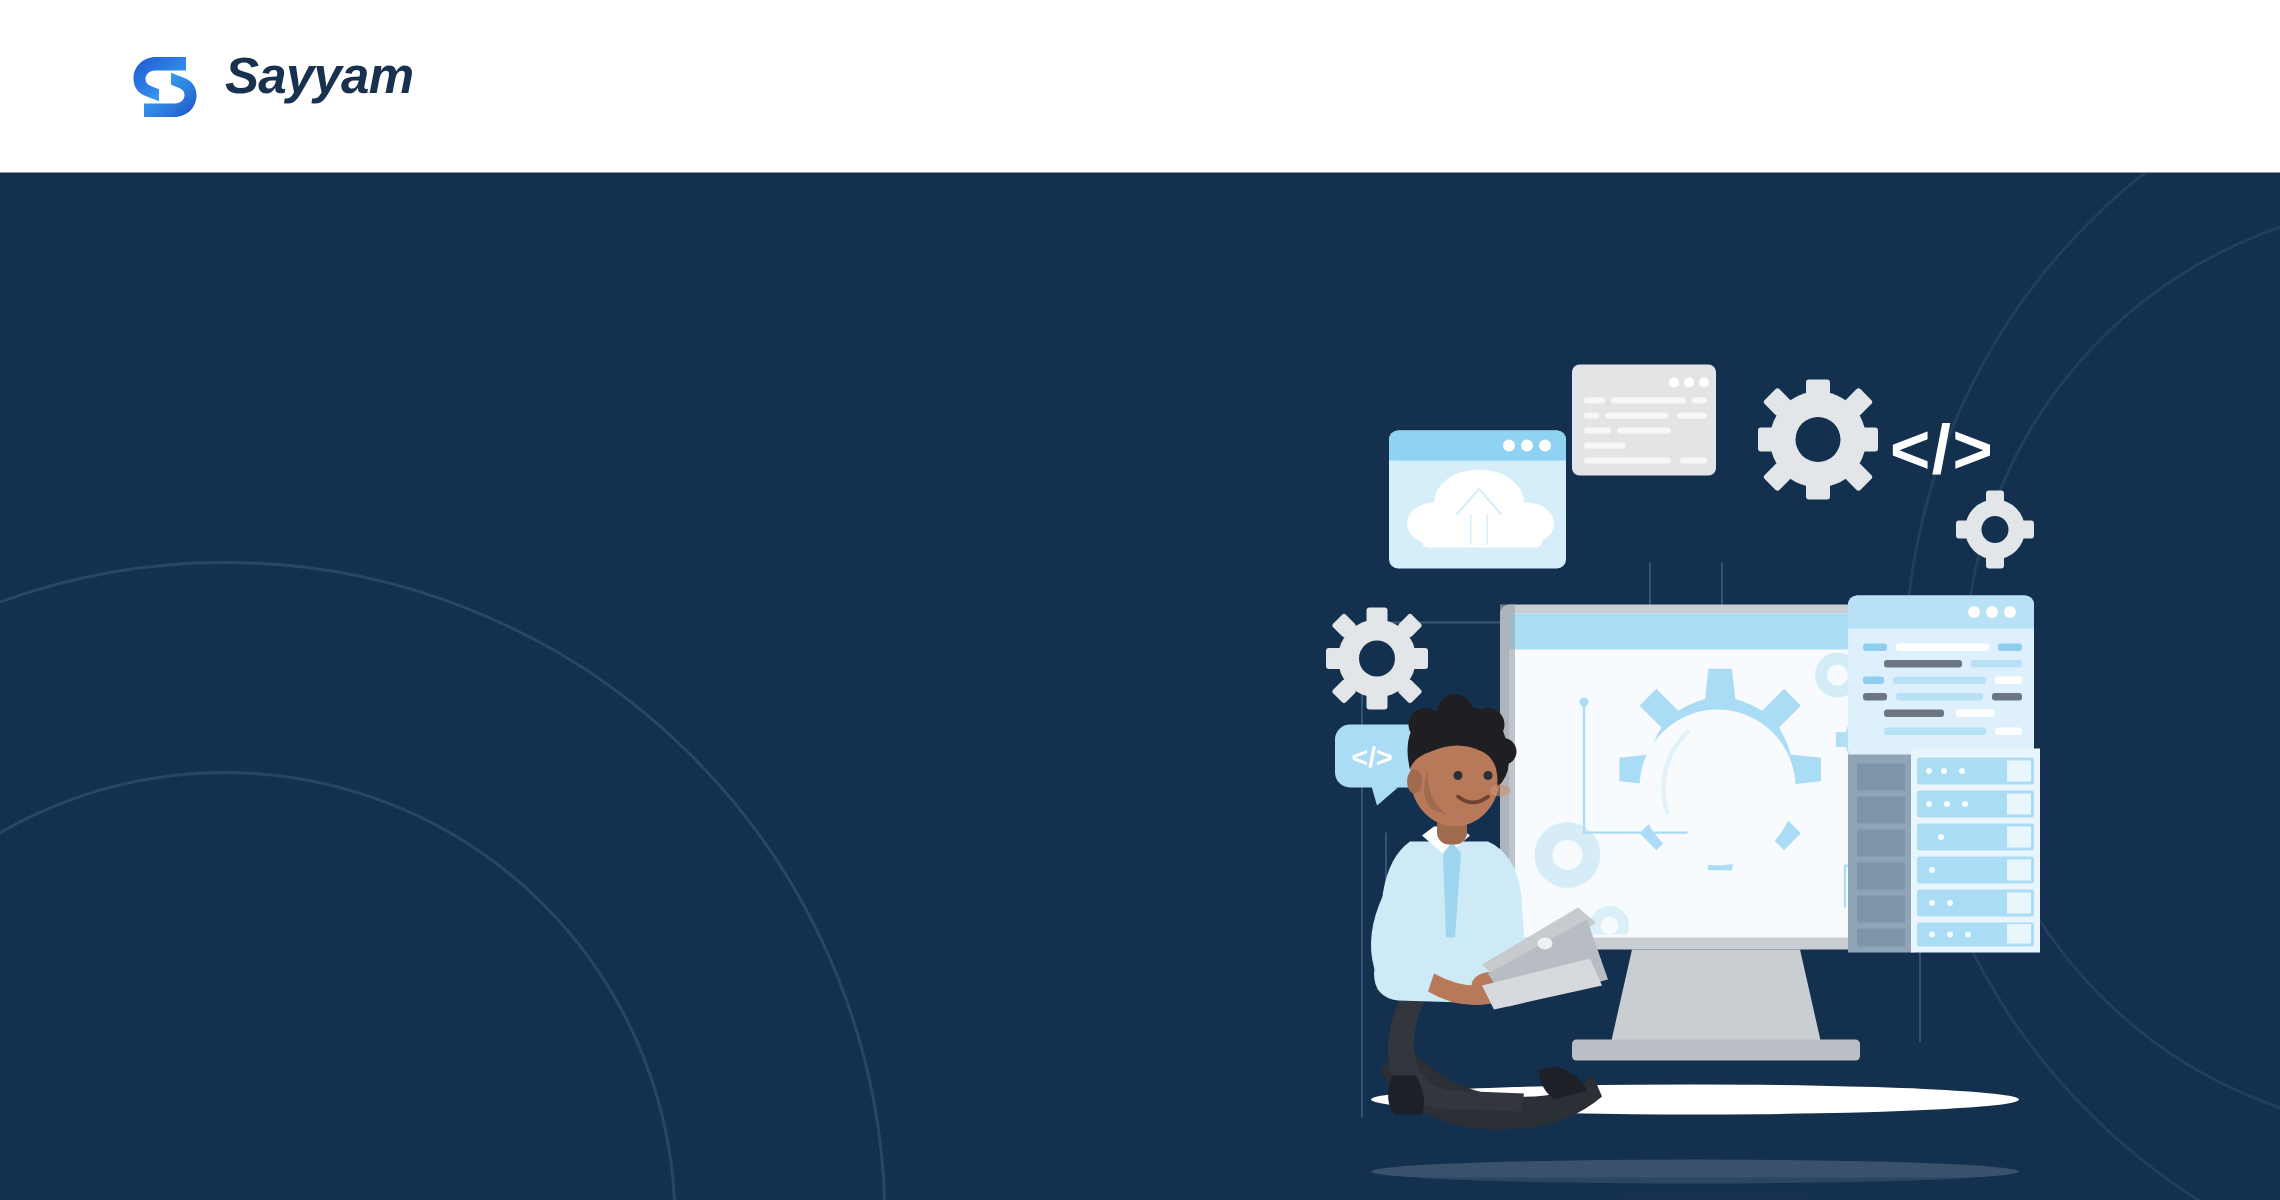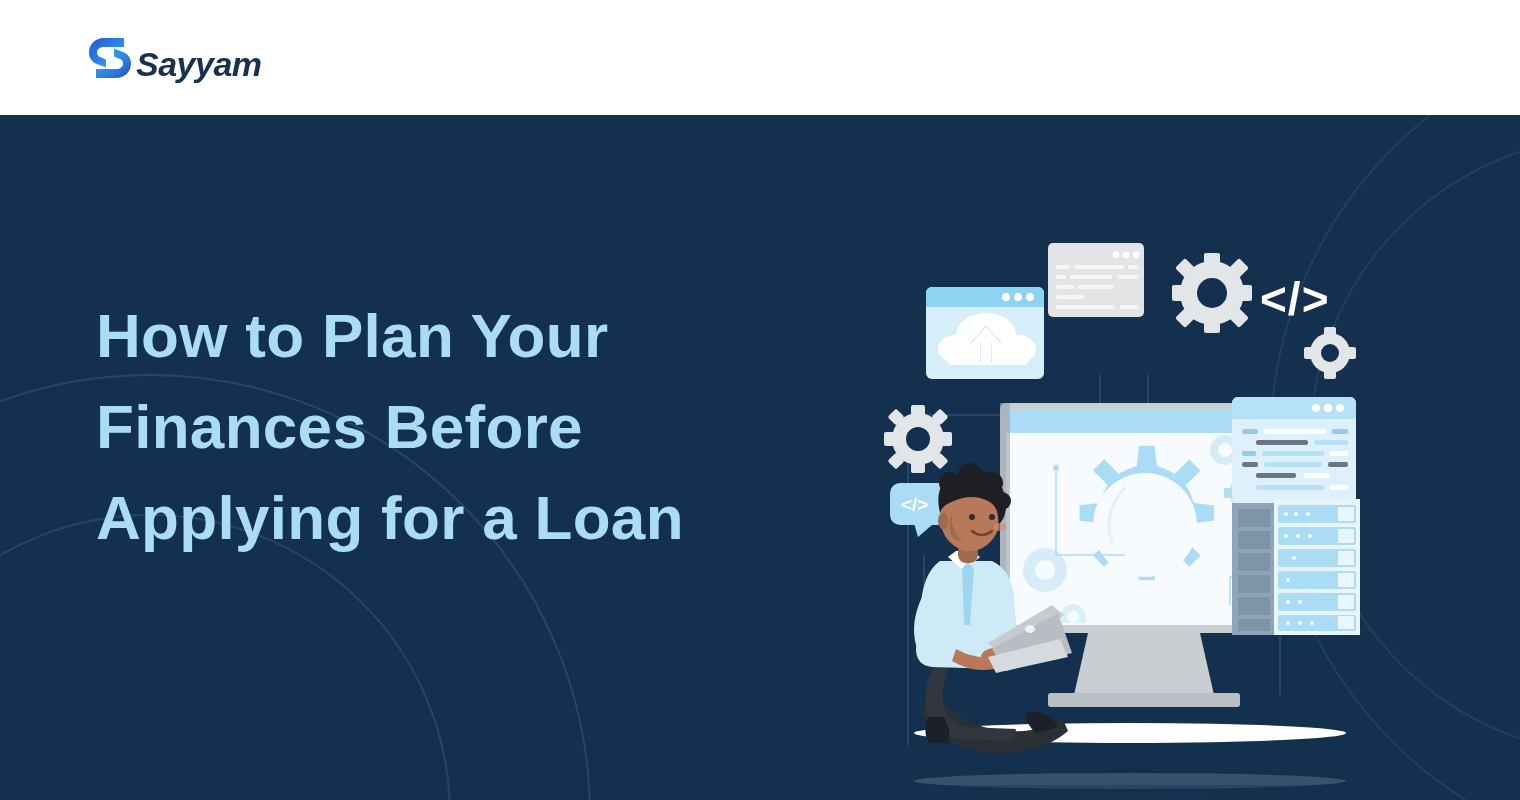--- a/index.html
+++ b/index.html
@@ -12,21 +12,21 @@
   .page { position:relative; width:1520px; height:800px; overflow:hidden; }
 
   
   .site-header {
     position:absolute; left:0; top:0;
     width:1520px; height:115px;
     background:#ffffff;
     display:flex; align-items:center;
     z-index:30;
   }
-  .brand { display:flex; align-items:flex-end; margin-left:84px; }
+  .brand { display:flex; align-items:flex-start; gap:14px; margin-left:84px; }
   .brand-mark { width:52px; height:52px; display:block; }
   .brand-name {
     font-size:34px; font-weight:700; font-style:italic;
     color:#17314f; letter-spacing:-0.5px;
     font-family:"Liberation Sans", sans-serif;
   }
 
   
   .hero {
     position:absolute; left:0; top:115px;
@@ -93,23 +93,20 @@
       <g fill="none" stroke="#2b4a6b" stroke-width="2" opacity="0.85">
         <circle cx="150" cy="700" r="440"></circle>
         <circle cx="150" cy="700" r="300"></circle>
       </g>
       <g fill="none" stroke="#23415f" stroke-width="2" opacity="0.9">
         <circle cx="1620" cy="330" r="310"></circle>
         <circle cx="1690" cy="330" r="420"></circle>
       </g>
     </svg>
 
-    <div class="hero-copy">
-      <h1 class="hero-title">How to Plan Your Finances Before Applying for a Loan</h1>
-    </div>
 
     <div class="hero-art">
       <svg viewBox="0 0 540 580">
         <defs>
           <linearGradient id="gShadow" x1="0" y1="0" x2="0" y2="1">
             <stop offset="0%" stop-color="#ffffff" stop-opacity="0.55"></stop>
             <stop offset="100%" stop-color="#14304f" stop-opacity="0"></stop>
           </linearGradient>
           <clipPath id="clipScreen">
               <rect x="148" y="186" width="270" height="212" rx="3"></rect>

